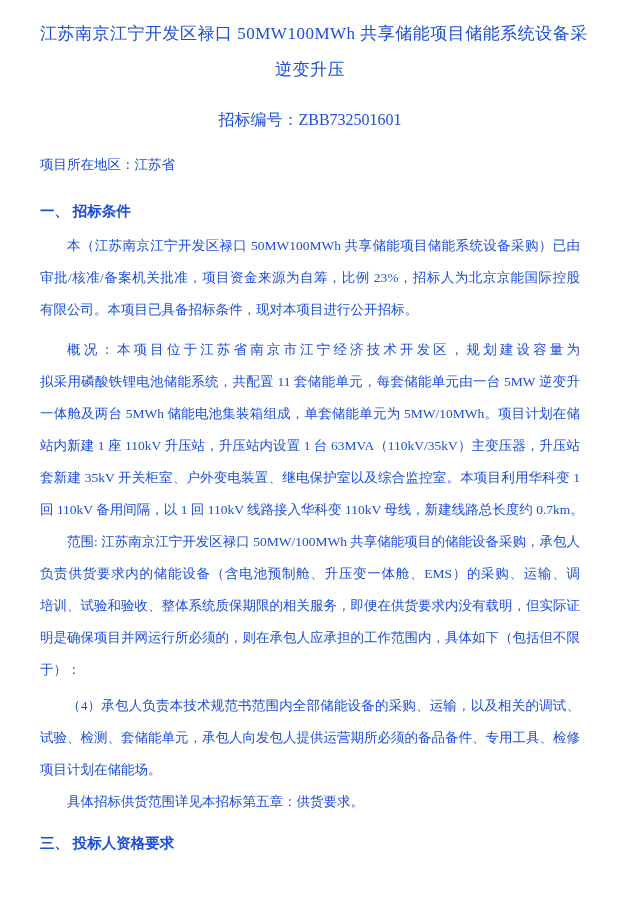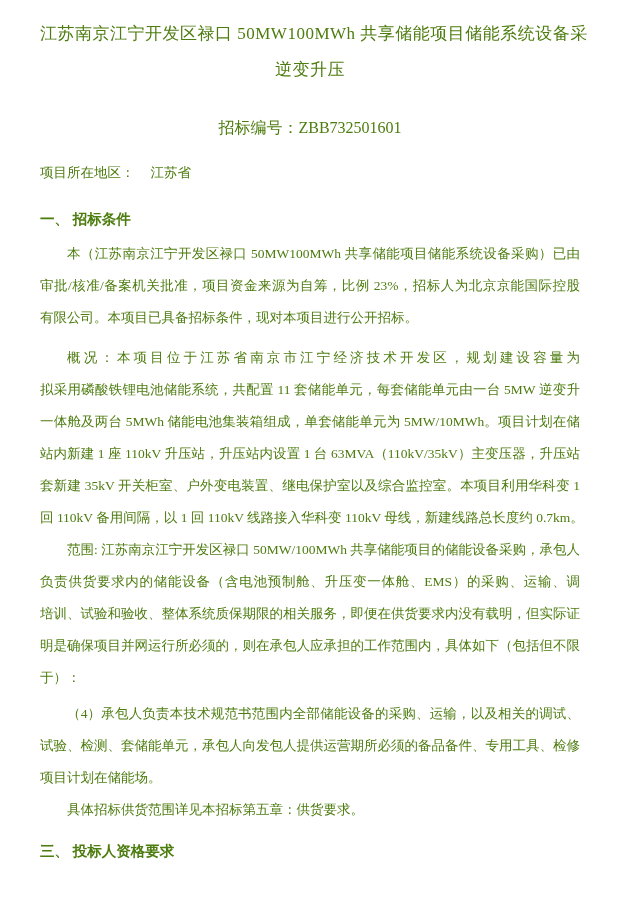--- a/index.html
+++ b/index.html
@@ -19,34 +19,34 @@
   
   .title .tline {
     font-size: 17px;
     line-height: 36px;
     text-align: center;
     white-space: nowrap;
     letter-spacing: 0.5px;
   }
   
   .tender {
-    margin-top: 28px;
+    margin-top: 20px;
     font-size: 16px;
     line-height: 24px;
     text-align: center;
     white-space: nowrap;
   }
   
   .location {
     margin-top: 22px;
     font-size: 13.5px;
     line-height: 22px;
     white-space: nowrap;
   }
-  .location .loc-value { margin-left: 16px; }
+  .location .loc-value { margin-left: 0; }
   
   .sec-heading {
     font-size: 14.5px;
     font-weight: bold;
     line-height: 22px;
     white-space: nowrap;
   }
   .sec-heading.h1 { margin-top: 24px; }
   .sec-heading.h2 { margin-top: 12px; }
   .sec-heading.h3 { margin-top: 14px; }
@@ -65,21 +65,21 @@
   }
   .ln.j {
     white-space: normal;
     text-align-last: justify;
   }
   .ln.ind { text-indent: 2em; }
 </style>
 </head>
 <body>
 
-<div class="page" style="background: rgb(255, 255, 255); color: #4d7c0f;">
+<div class="page" style="background: rgb(255, 255, 255); color: #1d4ed8;">
   <div class="content">
 
     <div class="title">
       <div class="tline">江苏南京江宁开发区禄口 50MW100MWh 共享储能项目储能系统设备采</div>
       <div class="tline">逆变升压</div>
     </div>
 
     <div class="tender">招标编号：ZBB732501601</div>
 
     <div class="location"><span>项目所在地区：</span><span class="loc-value">江苏省</span></div>

